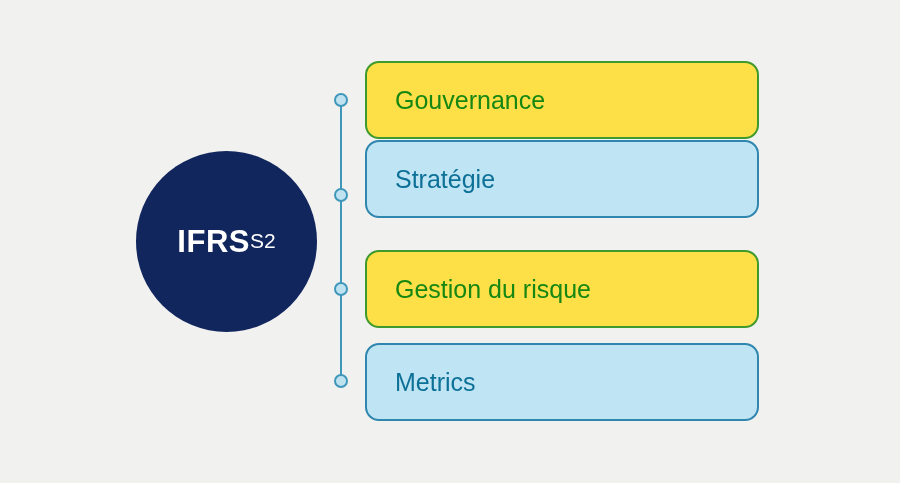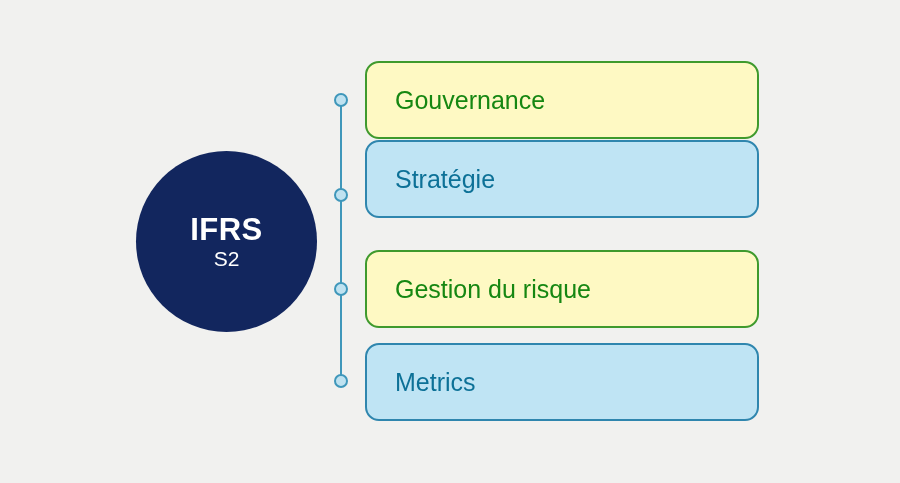--- a/index.html
+++ b/index.html
@@ -21,21 +21,20 @@
   
   .ifrs-circle {
     position: absolute;
     left: 136px;
     top: 151px;
     width: 181px;
     height: 181px;
     border-radius: 50%;
     background: #12265e;
     display: flex;
-    flex-direction: column;
     align-items: center;
     justify-content: center;
     color: #ffffff;
     line-height: 1.15;
   }
   .ifrs-circle .line1 {
     font-size: 31px;
     font-weight: 700;
     letter-spacing: 0.5px;
   }
@@ -82,21 +81,21 @@
     box-sizing: border-box;
     font-size: 25px;
     font-weight: 500;
   }
   .box-1 { top: 61px; }
   .box-2 { top: 140px; }
   .box-3 { top: 250px; }
   .box-4 { top: 343px; }
 
   .box-green {
-    background: #fef9c3;
+    background: #fde047;
     border: 2px solid #3f9a2d;
     color: #168712;
   }
   .box-blue {
     background: #bfe4f4;
     border: 2px solid #2f86ae;
     color: #0d7197;
   }
 </style>
 </head>

